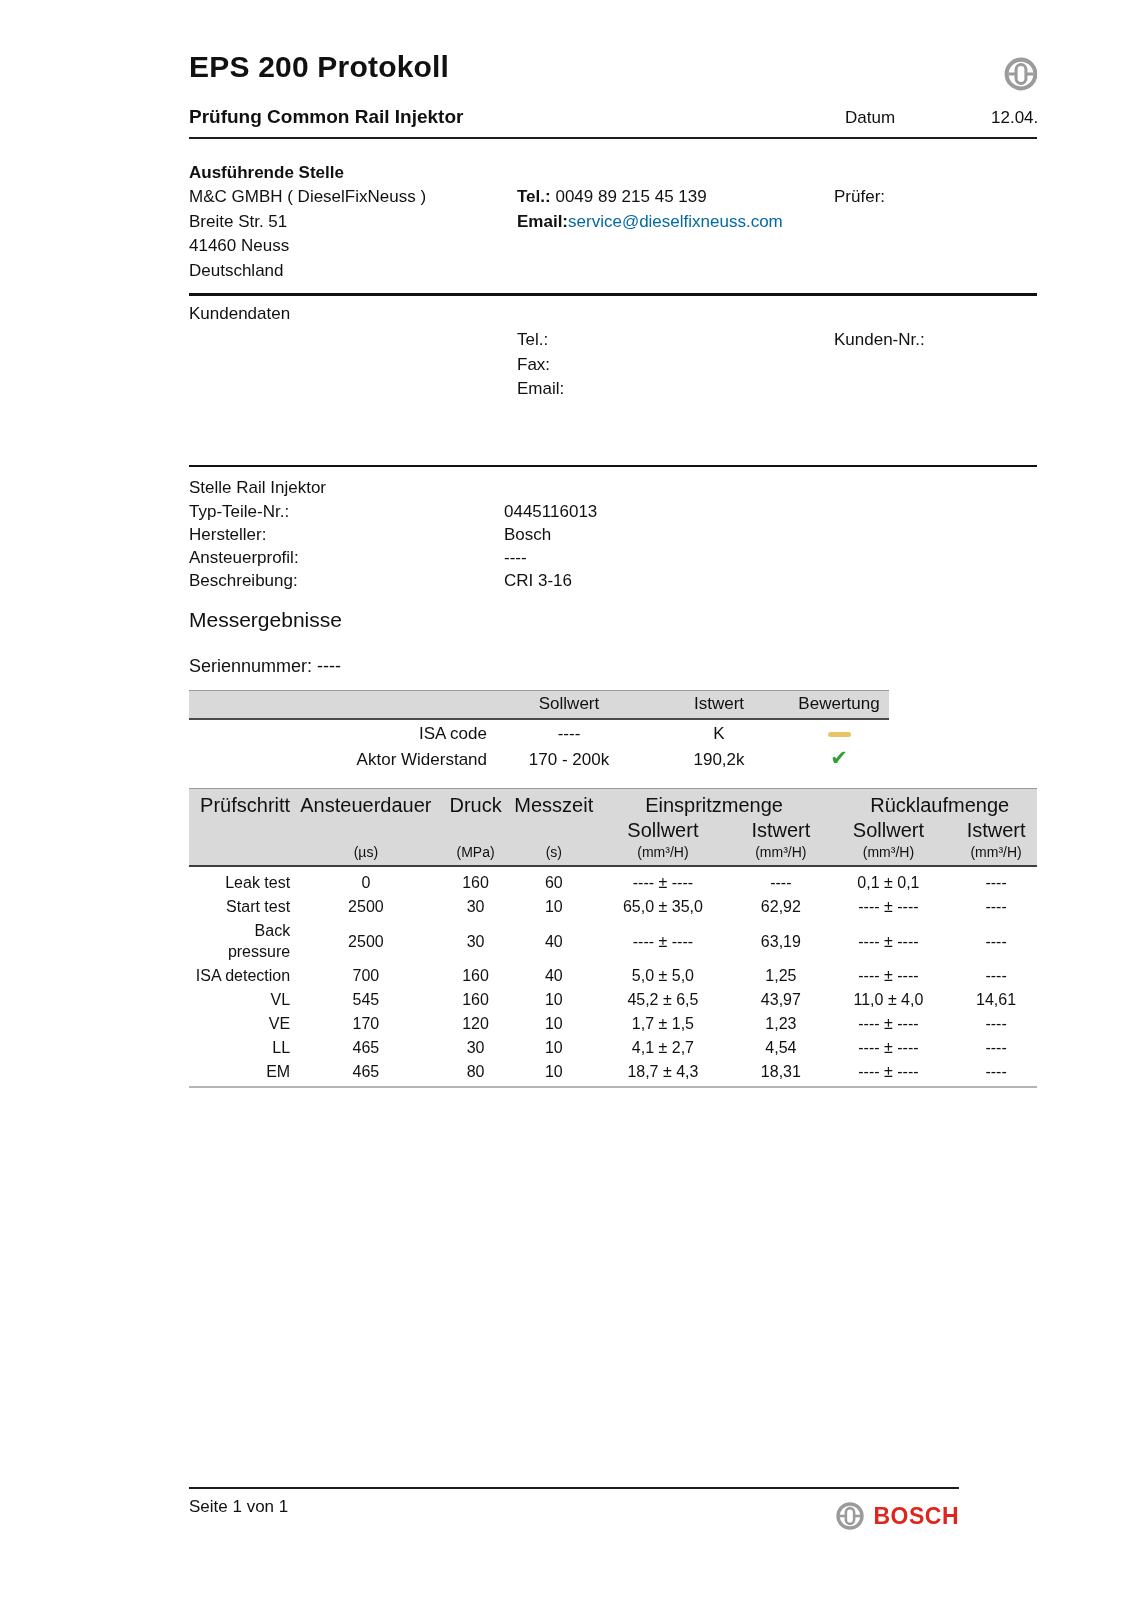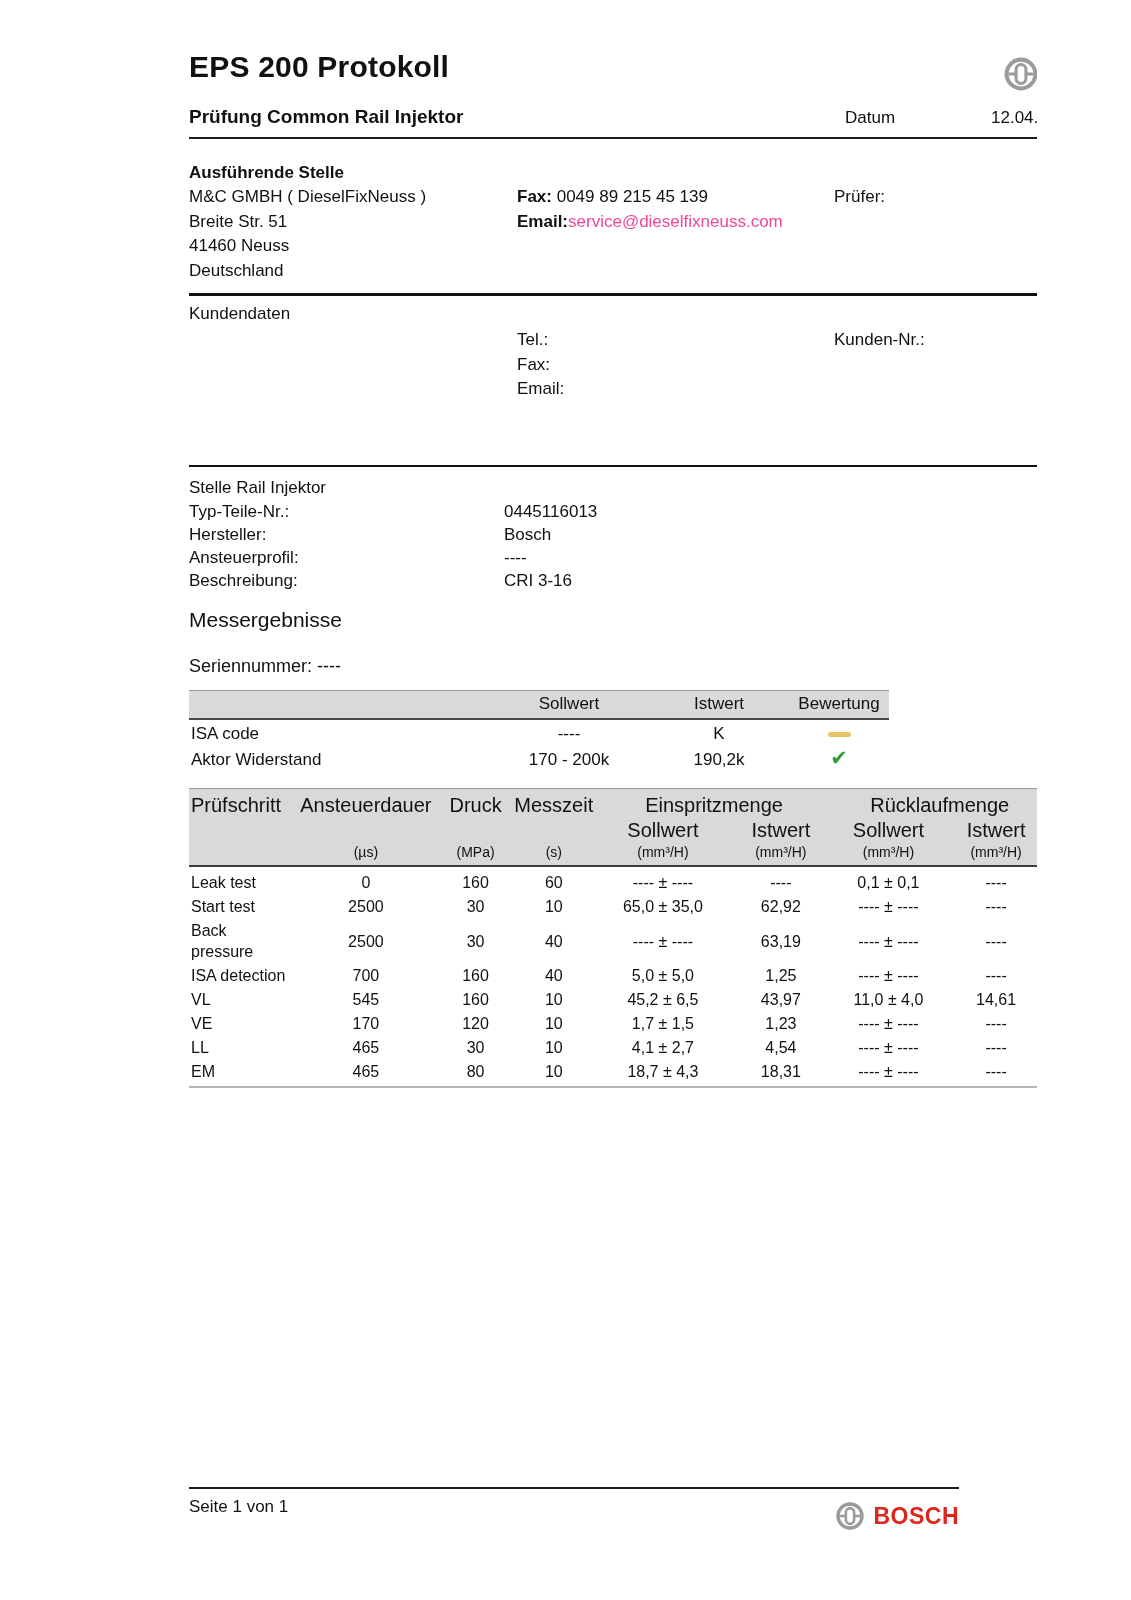--- a/index.html
+++ b/index.html
@@ -29,21 +29,21 @@
   .hdr-sub { display:flex; align-items:baseline; margin-top:14px; padding-bottom:9px; border-bottom:2px solid #1c1c1c; }
   .subtitle { font-size:19px; font-weight:bold; flex:1; }
   .datum-label { font-size:17px; width:146px; }
   .datum-value { font-size:17px; text-align:right; flex:0 0 auto; margin-left:auto; }
 
   
   .sec3 { display:grid; grid-template-columns:328px 317px 1fr; }
   .line17 { font-size:17px; line-height:24.5px; }
   .bold { font-weight:bold; }
   .sec-title { font-size:17px; margin-bottom:2px; }
-  .email-link { color:#ec4899; text-decoration:none;text-align:center; }
+  .email-link { color:#0369a1; text-decoration:none;text-align:center; }
   .rule-thick { border:none; border-top:3px solid #111; height:0; }
   .rule-med { border:none; border-top:2px solid #111; height:0; }
 
   .vendor-wrap { margin-top:24px; }
   .vendor-rule { margin-top:10px; }
   .cust-wrap { margin-top:8px; }
   .cust-grid { margin-top:4px; }
   .inj-rule { margin-top:63px; }
   .inj-wrap { margin-top:9px; }
   .inj-row { display:grid; grid-template-columns:315px 1fr; font-size:17px; line-height:23px; }
@@ -57,21 +57,21 @@
 
   table.small { width:700px; margin-top:13px; font-size:17px; }
   table.small thead th {
     background:#d9d9d9;
     border-top:1px solid #9a9a9a;
     border-bottom:2px solid #4a4a4a;
     padding:3px 2px 4px;
   }
   table.small td { padding:4px 2px 1px; }
   .col-c { text-align:center; }
-  .col-l { text-align:left;margin-left:40px; }
+  .col-l { text-align:right;margin-left:40px; }
 
   table.big { width:958px; margin-top:17px; font-size:16px; }
   table.big thead th {
     background:#d9d9d9; font-size:20px; padding:1px 2px; vertical-align:bottom;
   }
   table.big thead tr.h1 th { border-top:1px solid #999; padding-top:5px; }
   table.big thead tr.h3 th { border-bottom:2px solid #3d3d3d; font-size:14px; padding-bottom:5px; }
   table.big td { padding:2px 2px 1px; vertical-align:middle; line-height:21px; }
   table.big tbody tr:first-child td { padding-top:5px; }
   table.big tbody tr:last-child td { border-bottom:2px solid #b5b5b5; padding-bottom:4px; }
@@ -126,21 +126,21 @@
     <div class="vendor-wrap">
       <div class="sec-title bold">Ausführende Stelle</div>
       <div class="sec3">
         <div>
           <div class="line17">M&amp;C GMBH ( DieselFixNeuss )</div>
           <div class="line17">Breite Str. 51</div>
           <div class="line17">41460 Neuss</div>
           <div class="line17">Deutschland</div>
         </div>
         <div>
-          <div class="line17"><span class="bold">Fax:</span> <span>0049 89 215 45 139</span></div>
+          <div class="line17"><span class="bold">Tel.:</span> <span>0049 89 215 45 139</span></div>
           <div class="line17"><span class="bold">Email:</span><a href="#" class="email-link">service@dieselfixneuss.com</a></div>
         </div>
         <div>
           <div class="line17">Prüfer:</div>
         </div>
       </div>
       <hr class="rule-thick vendor-rule">
     </div>
 
     <div class="cust-wrap">

